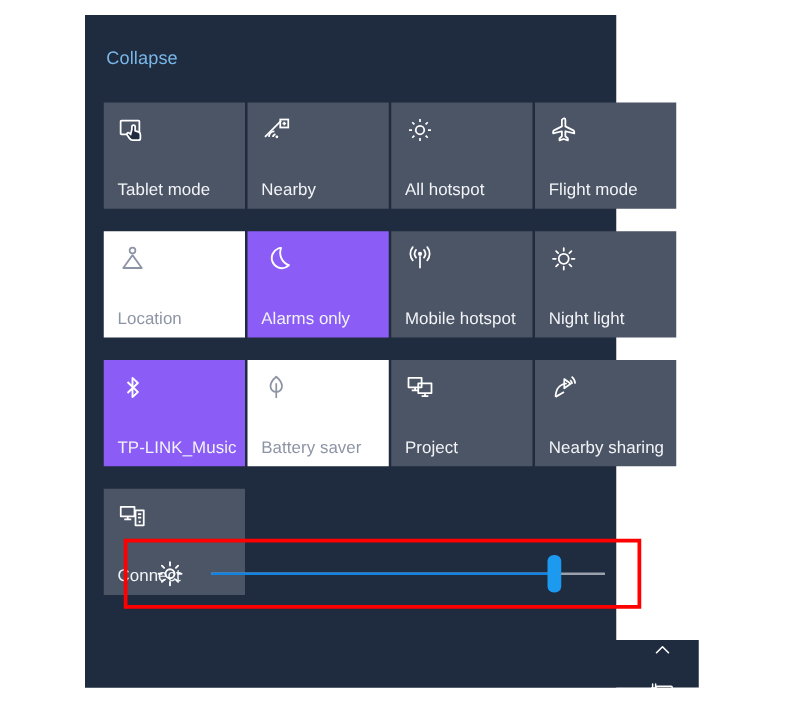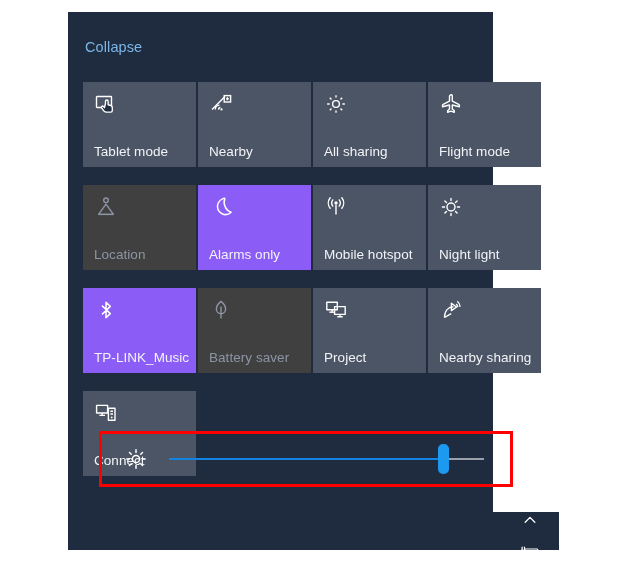--- a/index.html
+++ b/index.html
@@ -52,21 +52,21 @@
     gap: 18px 2px;
   }
 
   .tile {
     position: relative;
     background: #4c5566;
     cursor: pointer;
     overflow: hidden;
   }
   .tile.active { background: #8b5cf6; }
-  .tile.disabled { background: #404040; cursor: default; padding-left: 20px; }
+  .tile.disabled { background: #ffffff; cursor: default; padding-left: 20px; }
 
   .tile-icon {
     position: absolute;
     left: 11px;
     top: 10px;
     width: 28px;
     height: 28px;
     display: block;
     color: #ffffff;
   }
@@ -246,21 +246,21 @@
         <span class="tile-label">Nearby</span>
       </div>
 
       <div class="tile">
         <span class="tile-icon">
           <svg viewBox="0 0 26 26" fill="none" stroke="currentColor" stroke-width="1.4">
             <circle cx="12" cy="12" r="3.4"></circle>
             <path d="M12 3.2v2.4M12 18.4v2.4M20.8 12h-2.4M5.6 12H3.2M18.2 5.8l-1.7 1.7M7.5 16.5l-1.7 1.7M18.2 18.2l-1.7-1.7M7.5 7.5 5.8 5.8"></path>
           </svg>
         </span>
-        <span class="tile-label">All sharing</span>
+        <span class="tile-label">All hotspot</span>
       </div>
 
       <div class="tile">
         <span class="tile-icon">
           <svg viewBox="0 0 26 26" fill="none" stroke="currentColor" stroke-width="1.4" stroke-linejoin="round">
             <path d="M11.2 3.2c.9-.9 2.1-.6 2.1.7v5.2l6.4 3.2c.5.25.7.6.7 1.1v1.3l-7.1-1.7v4l2 1.8v1.5l-3.4-1.1-3.3 1.1v-1.5l1.9-1.8v-4l-7 1.7v-1.3c0-.5.2-.85.7-1.1l6.3-3.2V3.9z"></path>
           </svg>
         </span>
         <span class="tile-label">Flight mode</span>
       </div>

